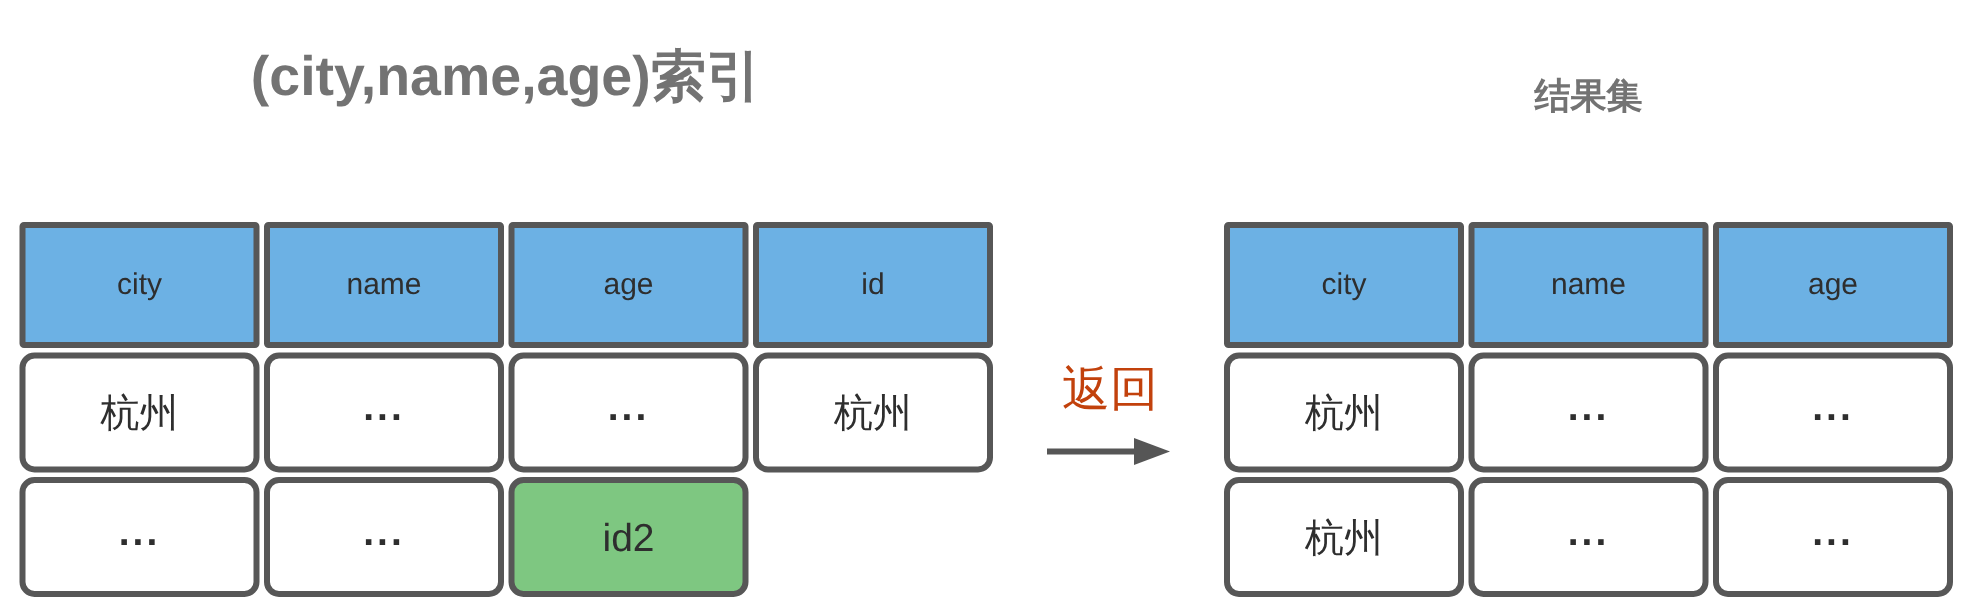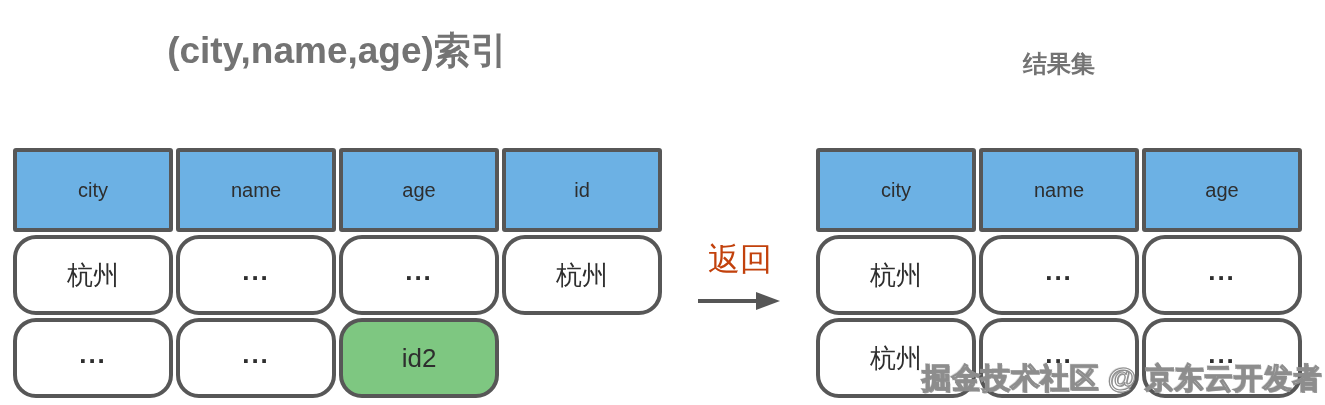--- a/index.html
+++ b/index.html
@@ -18,21 +18,21 @@
   .title-right{left:816px;top:48px;width:486px;font-size:24px;}
 
   .dtable{position:absolute;top:148px;display:grid;grid-auto-flow:row;
     column-gap:3px;row-gap:3px;grid-template-rows:84px 80px 80px;}
   .table-left{left:13px;grid-template-columns:repeat(4,160px);}
   .table-right{left:816px;grid-template-columns:repeat(3,160px);}
 
   .cell{display:flex;align-items:center;justify-content:center;
     border:4px solid var(--border);background:#ffffff;font-size:26px;color:#2e2e2e;}
   .cell.header{background:var(--header-fill);border-radius:3px;font-size:20px;}
-  .cell.body{border-radius:23px;}
+  .cell.body{border-radius:10px;}
   .cell.green{background:var(--id-fill);}
   .cell .dots{letter-spacing:2px;font-weight:700;position:relative;top:-4px;}
 
   .arrow-group{position:absolute;left:694px;top:238px;width:92px;text-align:center;}
   .arrow-label{font-size:32px;color:#c2410c;margin-bottom:8px;}
   .arrow-svg{display:block;margin:0 auto;}
 
   .watermark{position:absolute;right:3px;bottom:6px;font-size:29px;font-weight:700;
     letter-spacing:0.5px;color:#fbfbfb;-webkit-text-stroke:1.2px #8d8d8d;
     text-shadow:1px 1px 0 rgba(90,90,90,0.55),-1px -1px 0 rgba(150,150,150,0.35);
@@ -94,15 +94,14 @@
 
     <div class="cell body">杭州</div>
     <div class="cell body">
         <span class="dots">...</span>
       </div>
     <div class="cell body">
         <span class="dots">...</span>
       </div>
   </div>
 
-  <div class="watermark">掘金技术社区 @ 京东云开发者</div>
 
 </div>
 
 </body></html>

